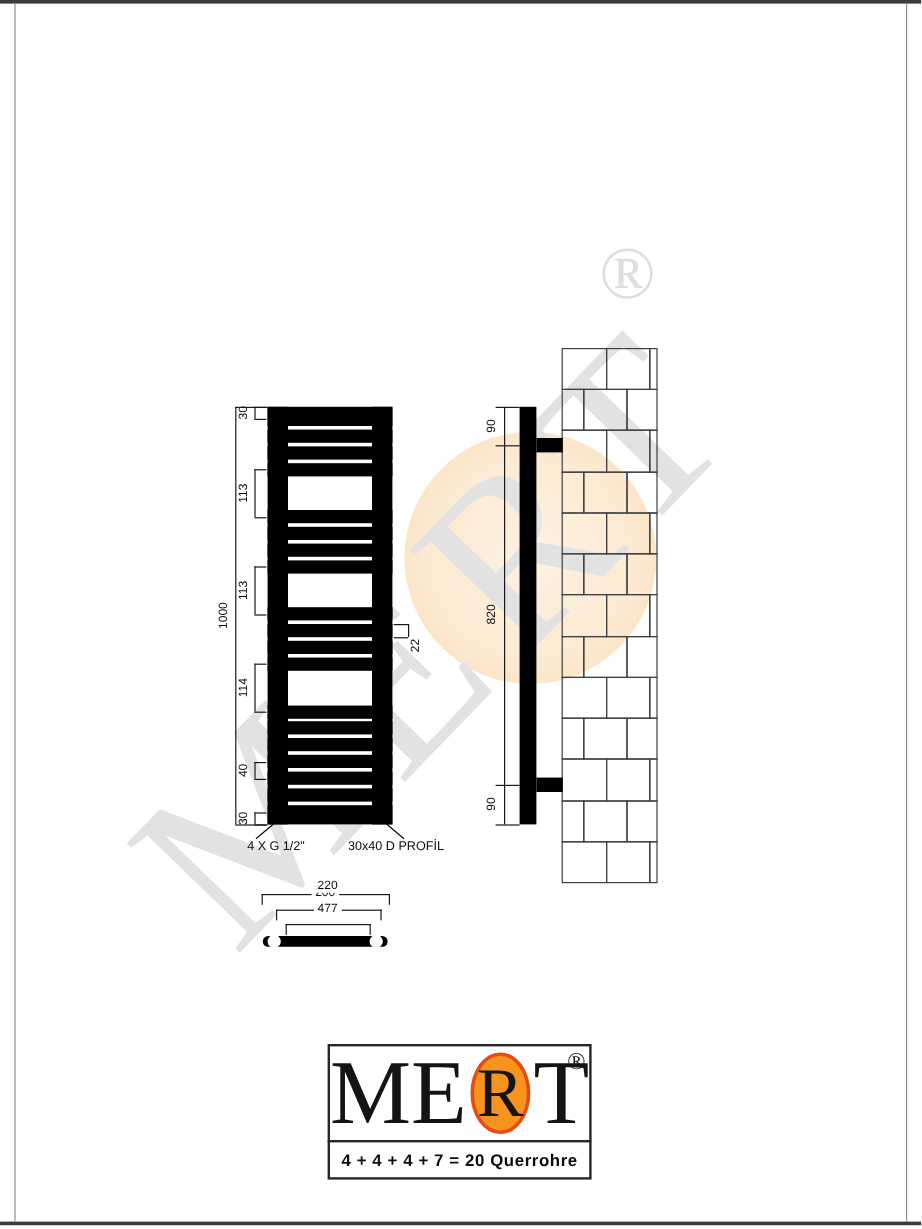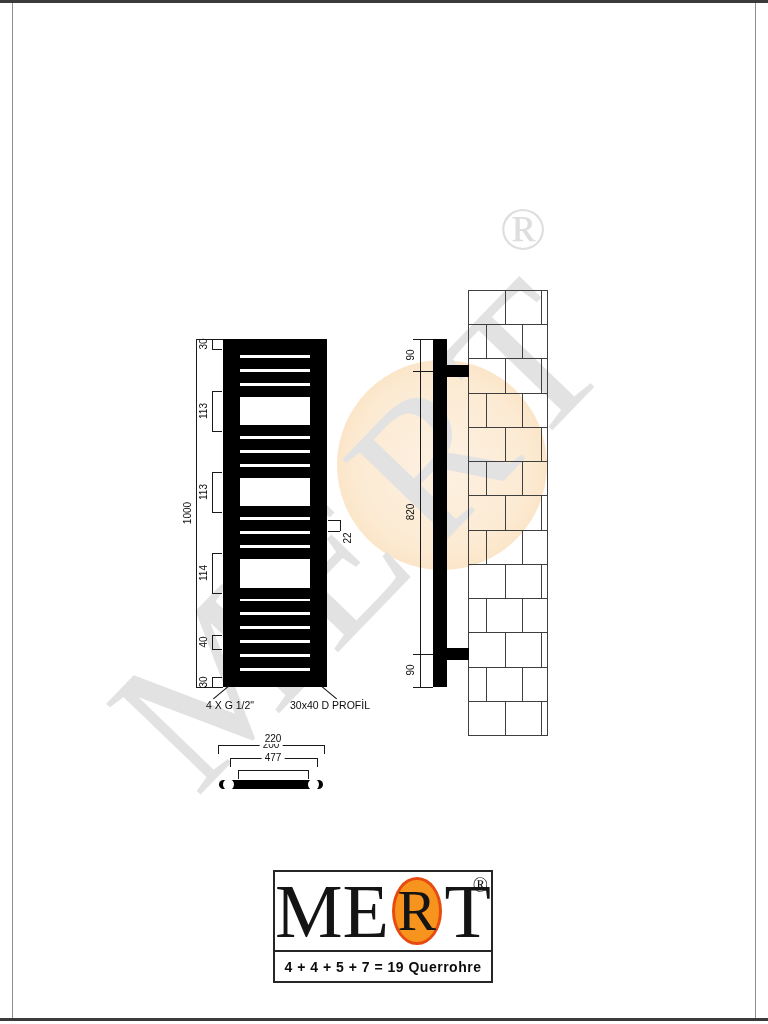--- a/index.html
+++ b/index.html
@@ -224,15 +224,15 @@
 
   <div id="logo-box">
     <span class="logo-letter">M</span>
     <span class="logo-letter">E</span>
     <span id="logo-circle">
       <span class="logo-letter">R</span>
     </span>
     <span class="logo-letter">T</span>
     <span id="logo-reg">®</span>
   </div>
-  <div id="formula-box">4 + 4 + 5 + 7 = 19 Querrohre</div>
+  <div id="formula-box">4 + 4 + 4 + 7 = 20 Querrohre</div>
 
 </div>
 
 </body></html>

